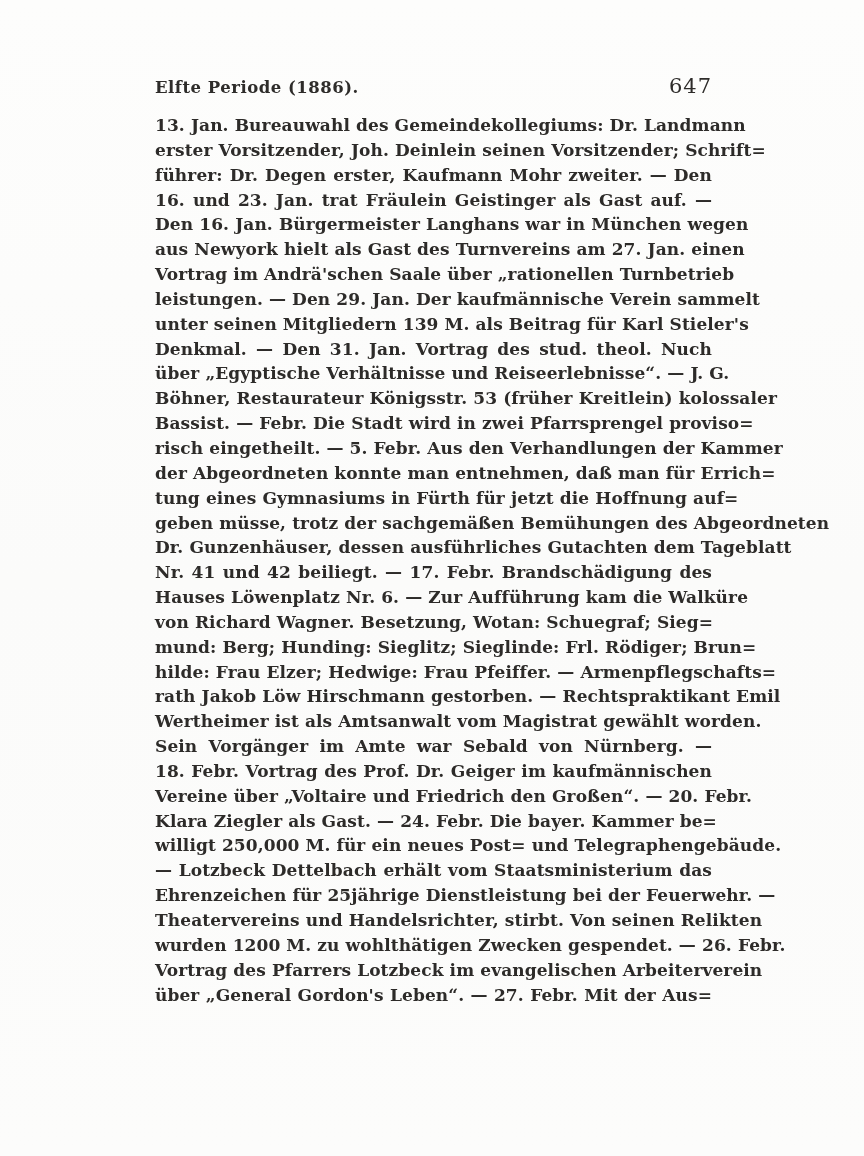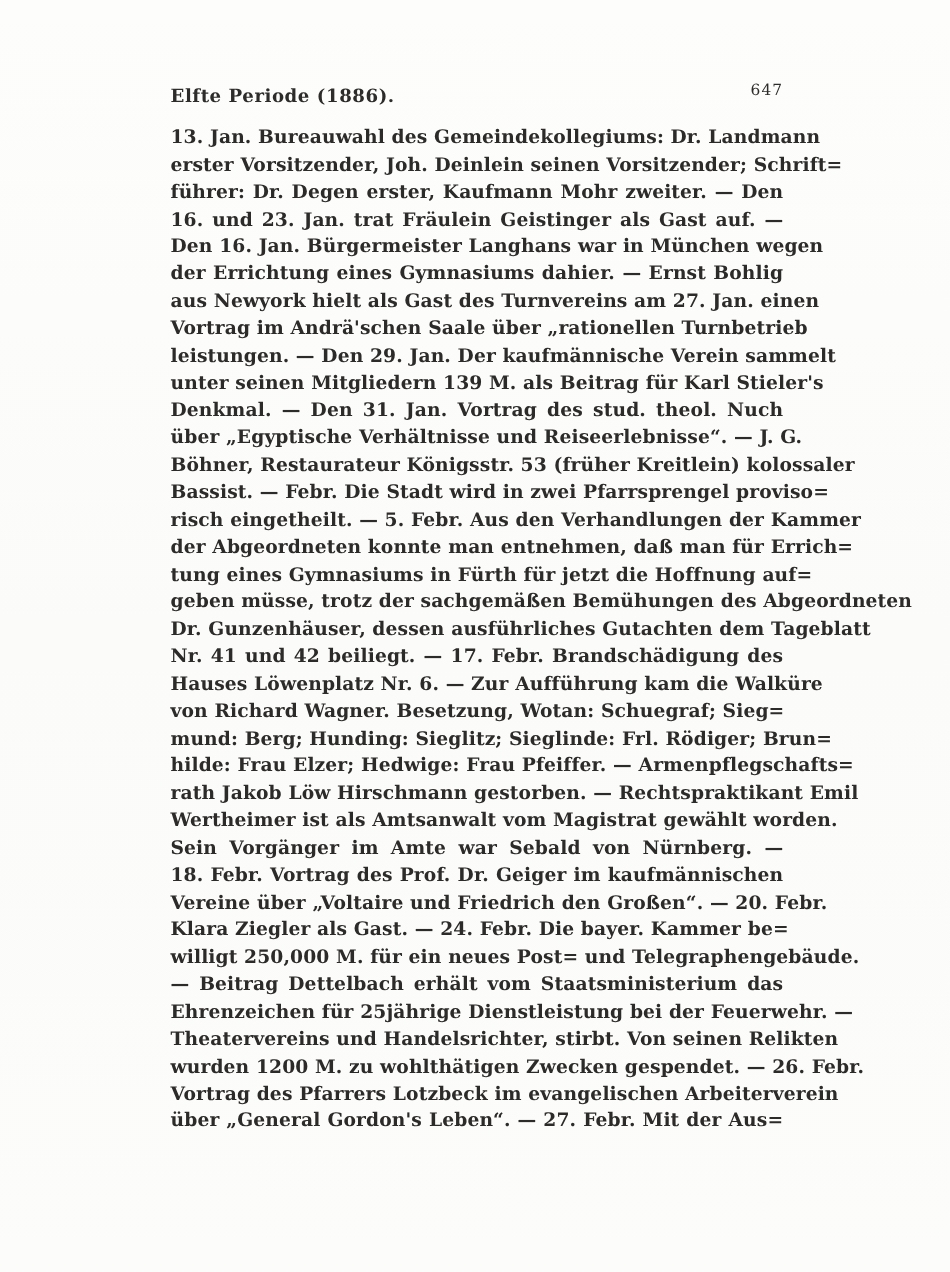--- a/index.html
+++ b/index.html
@@ -18,21 +18,21 @@
     position: absolute;
     left: 155px; top: 78px; width: 557px;
     font-size: 16.5px;
     font-weight: bold;
     color: #2e2c2a;
     letter-spacing: 0.5px;
   }
   .page-number {
     position: absolute;
     top: 74px; right: 152px;
-    font-size: 14px;
+    font-size: 21px;
     font-weight: 500;
     color: #2e2c2a;
     letter-spacing: 1px;
   }
   .body-text {
     position: absolute;
     left: 155px; top: 113px; width: 557px;
     font-size: 17px;
     font-weight: bold;
     color: #2d2b29;
@@ -53,21 +53,20 @@
 
 <div class="page">
   <div class="header-title">Elfte Periode (1886).</div>
   <div class="page-number">647</div>
   <div class="body-text">
       <div class="text-line">13. Jan. Bureauwahl des Gemeindekollegiums: Dr. Landmann</div>
       <div class="text-line">erster Vorsitzender, Joh. Deinlein seinen Vorsitzender; Schrift=</div>
       <div class="text-line">führer: Dr. Degen erster, Kaufmann Mohr zweiter. — Den</div>
       <div class="text-line">16. und 23. Jan. trat Fräulein Geistinger als Gast auf. —</div>
       <div class="text-line">Den 16. Jan. Bürgermeister Langhans war in München wegen</div>
-      <div class="text-line">der Errichtung eines Gymnasiums dahier. — Ernst Bohlig</div>
       <div class="text-line">aus Newyork hielt als Gast des Turnvereins am 27. Jan. einen</div>
       <div class="text-line">Vortrag im Andrä'schen Saale über „rationellen Turnbetrieb</div>
       <div class="text-line">leistungen. — Den 29. Jan. Der kaufmännische Verein sammelt</div>
       <div class="text-line">unter seinen Mitgliedern 139 M. als Beitrag für Karl Stieler's</div>
       <div class="text-line">Denkmal. — Den 31. Jan. Vortrag des stud. theol. Nuch</div>
       <div class="text-line">über „Egyptische Verhältnisse und Reiseerlebnisse“. — J. G.</div>
       <div class="text-line">Böhner, Restaurateur Königsstr. 53 (früher Kreitlein) kolossaler</div>
       <div class="text-line">Bassist. — Febr. Die Stadt wird in zwei Pfarrsprengel proviso=</div>
       <div class="text-line">risch eingetheilt. — 5. Febr. Aus den Verhandlungen der Kammer</div>
       <div class="text-line">der Abgeordneten konnte man entnehmen, daß man für Errich=</div>
@@ -79,20 +78,20 @@
       <div class="text-line">von Richard Wagner. Besetzung, Wotan: Schuegraf; Sieg=</div>
       <div class="text-line">mund: Berg; Hunding: Sieglitz; Sieglinde: Frl. Rödiger; Brun=</div>
       <div class="text-line">hilde: Frau Elzer; Hedwige: Frau Pfeiffer. — Armenpflegschafts=</div>
       <div class="text-line">rath Jakob Löw Hirschmann gestorben. — Rechtspraktikant Emil</div>
       <div class="text-line">Wertheimer ist als Amtsanwalt vom Magistrat gewählt worden.</div>
       <div class="text-line">Sein Vorgänger im Amte war Sebald von Nürnberg. —</div>
       <div class="text-line">18. Febr. Vortrag des Prof. Dr. Geiger im kaufmännischen</div>
       <div class="text-line">Vereine über „Voltaire und Friedrich den Großen“. — 20. Febr.</div>
       <div class="text-line">Klara Ziegler als Gast. — 24. Febr. Die bayer. Kammer be=</div>
       <div class="text-line">willigt 250,000 M. für ein neues Post= und Telegraphengebäude.</div>
-      <div class="text-line">— Beitrag Dettelbach erhält vom Staatsministerium das</div>
+      <div class="text-line">— Lotzbeck Dettelbach erhält vom Staatsministerium das</div>
       <div class="text-line">Ehrenzeichen für 25jährige Dienstleistung bei der Feuerwehr. —</div>
       <div class="text-line">Theatervereins und Handelsrichter, stirbt. Von seinen Relikten</div>
       <div class="text-line">wurden 1200 M. zu wohlthätigen Zwecken gespendet. — 26. Febr.</div>
       <div class="text-line">Vortrag des Pfarrers Lotzbeck im evangelischen Arbeiterverein</div>
       <div class="text-line">über „General Gordon's Leben“. — 27. Febr. Mit der Aus=</div>
     </div>
 </div>
 
 </body></html>

